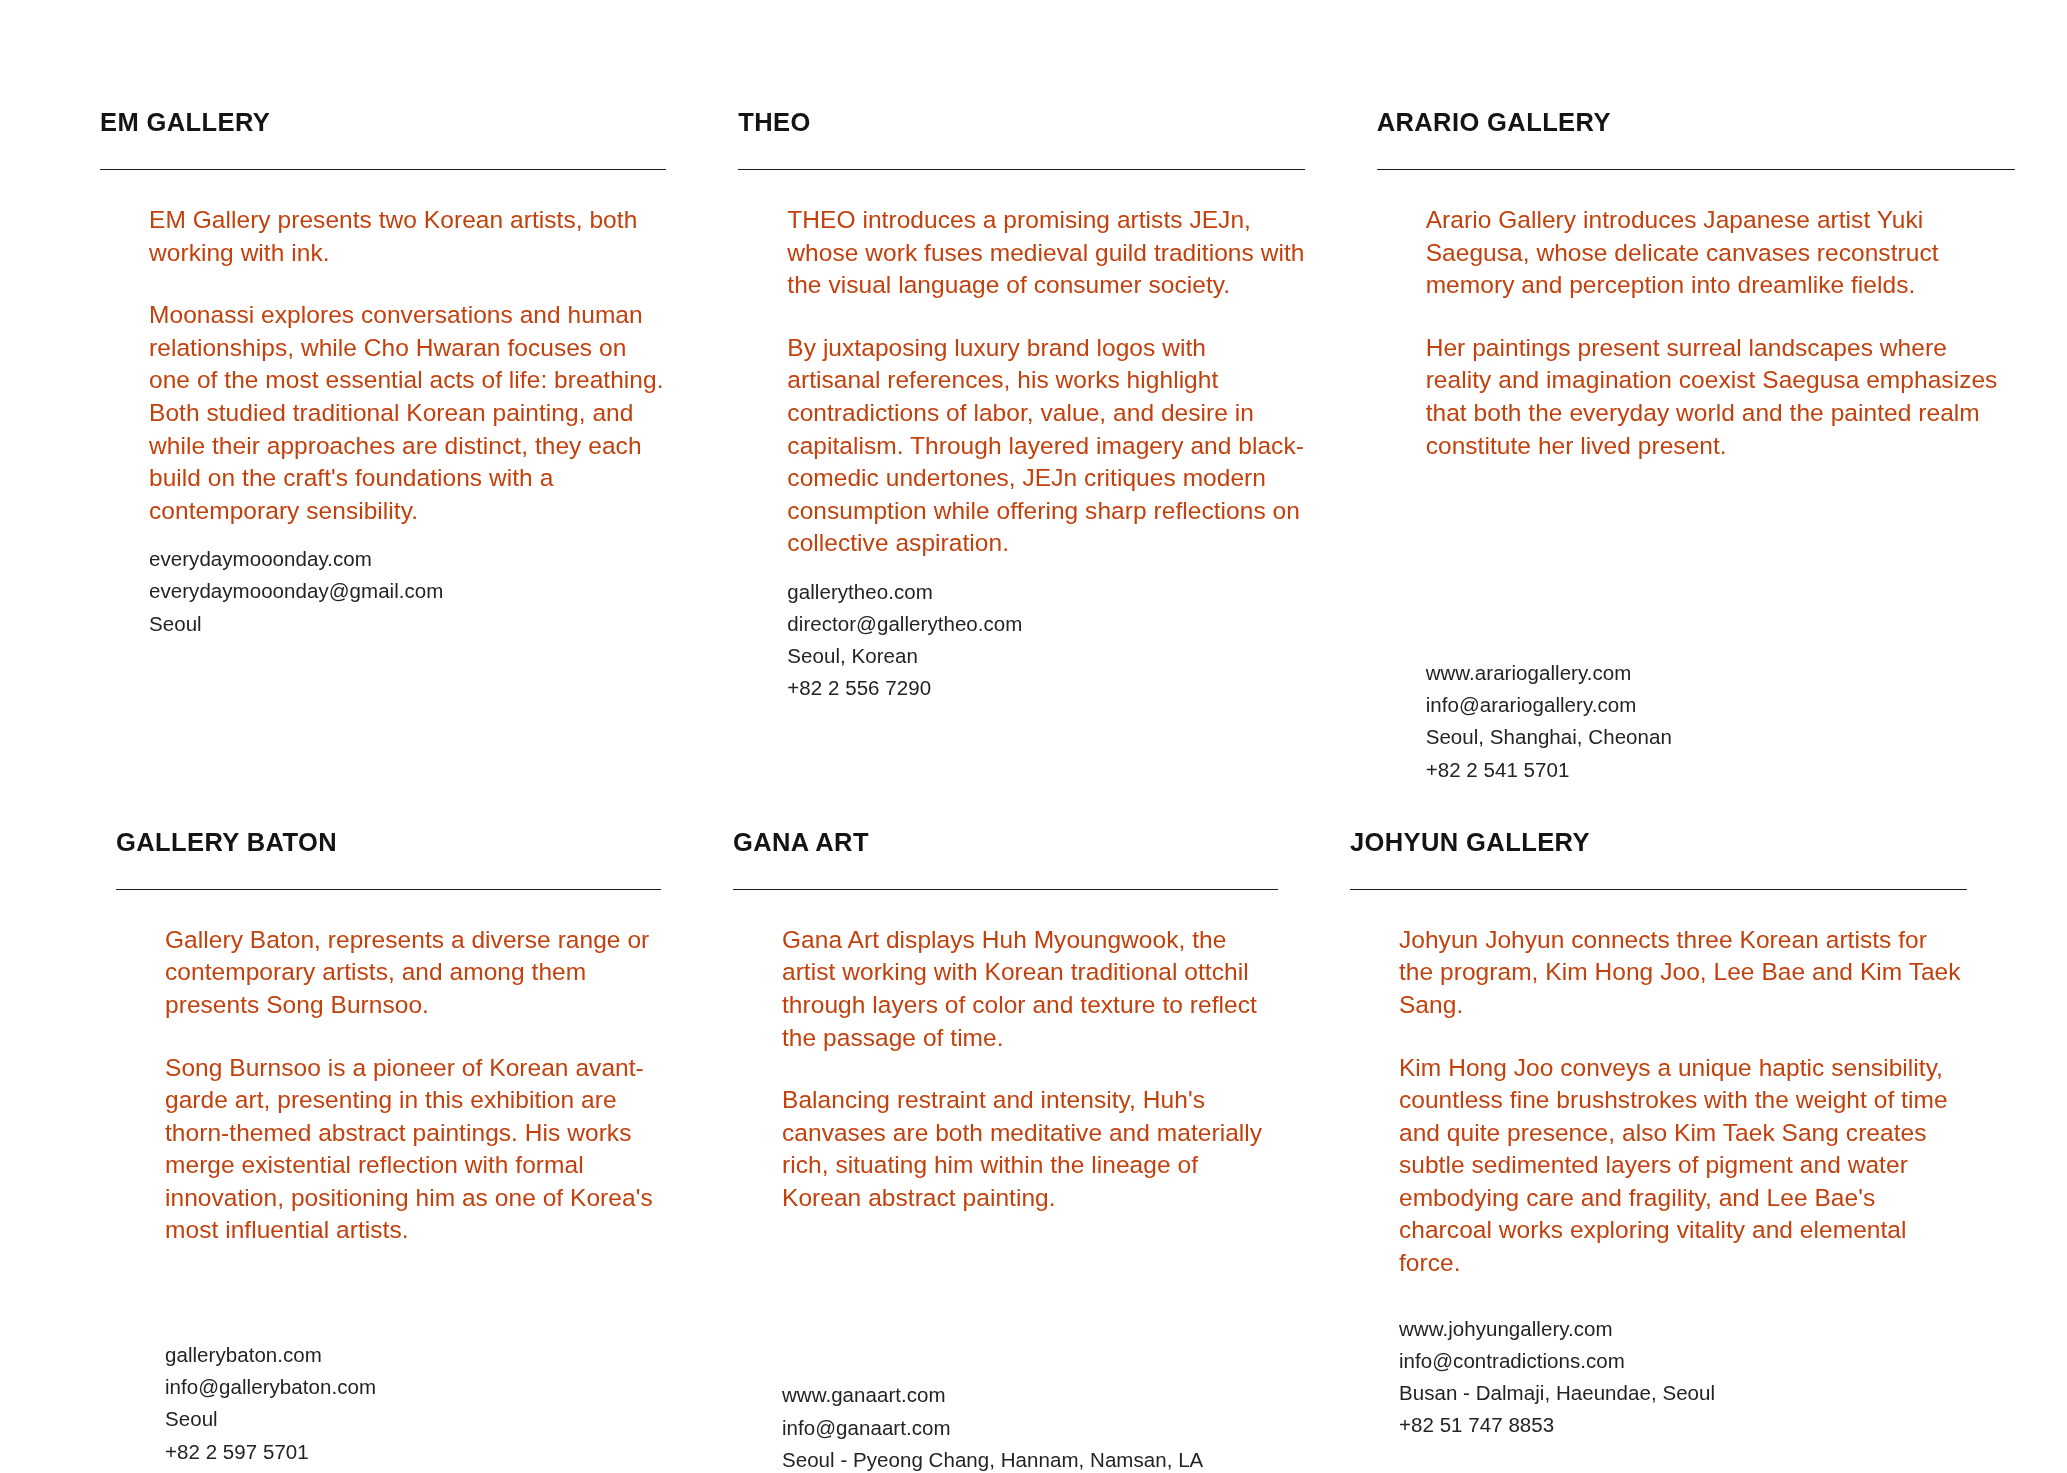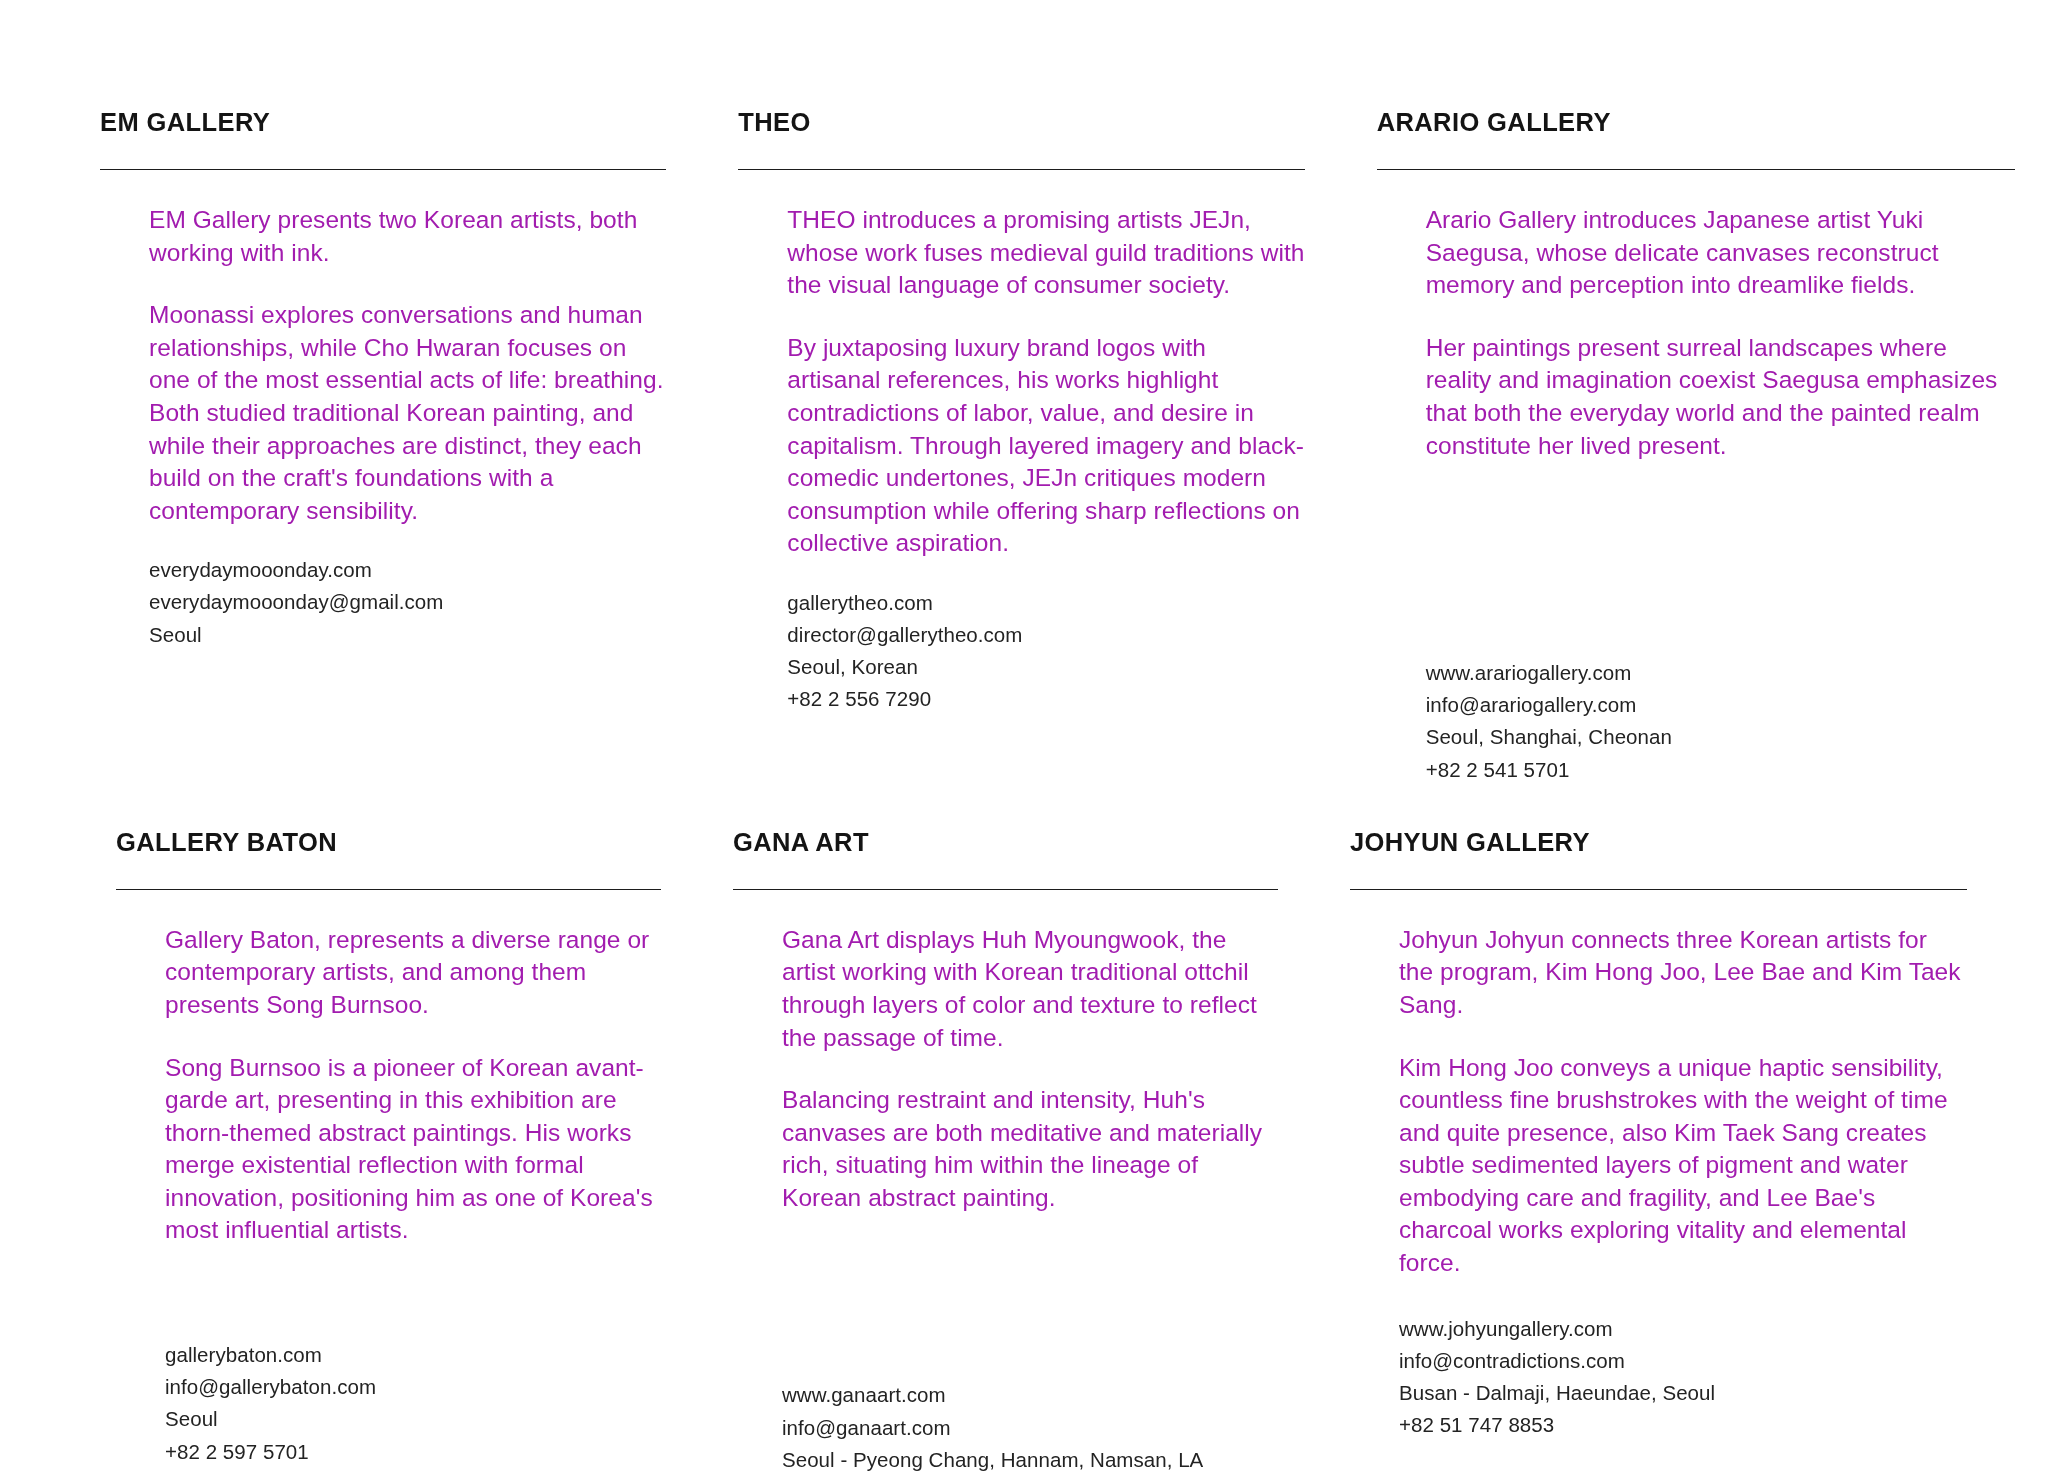--- a/index.html
+++ b/index.html
@@ -62,40 +62,40 @@
   }
 
   .card-body {
     padding-left: 49px;
     box-sizing: border-box;
   }
   .para {
     font-size: 24.5px;
     line-height: 1.33;
     font-weight: 300;
-    color: #a21caf;
+    color: #c2410c;
     margin: 0 0 30px 0;
     letter-spacing: 0.05px;
   }
   .para:last-of-type {
     margin-bottom: 0;
   }
 
   .contact {
     margin-top: 33px;
     font-size: 20.5px;
     line-height: 1.57;
     font-weight: 300;
     color: #232323;
     letter-spacing: 0.05px;
   }
   .contact div {
     white-space: nowrap;
   }
-  .contact-pad-1 { margin-top: 27px; }
+  .contact-pad-1 { margin-top: 16px; }
   .contact-pad-3 { margin-top: 195px; }
 
   .contact-b-1 { margin-top: 92px; }
   .contact-b-2 { margin-top: 165px; }
   .contact-b-3 { margin-top: 33px; }
 </style>
 </head>
 <body>
 
 <div class="page">

